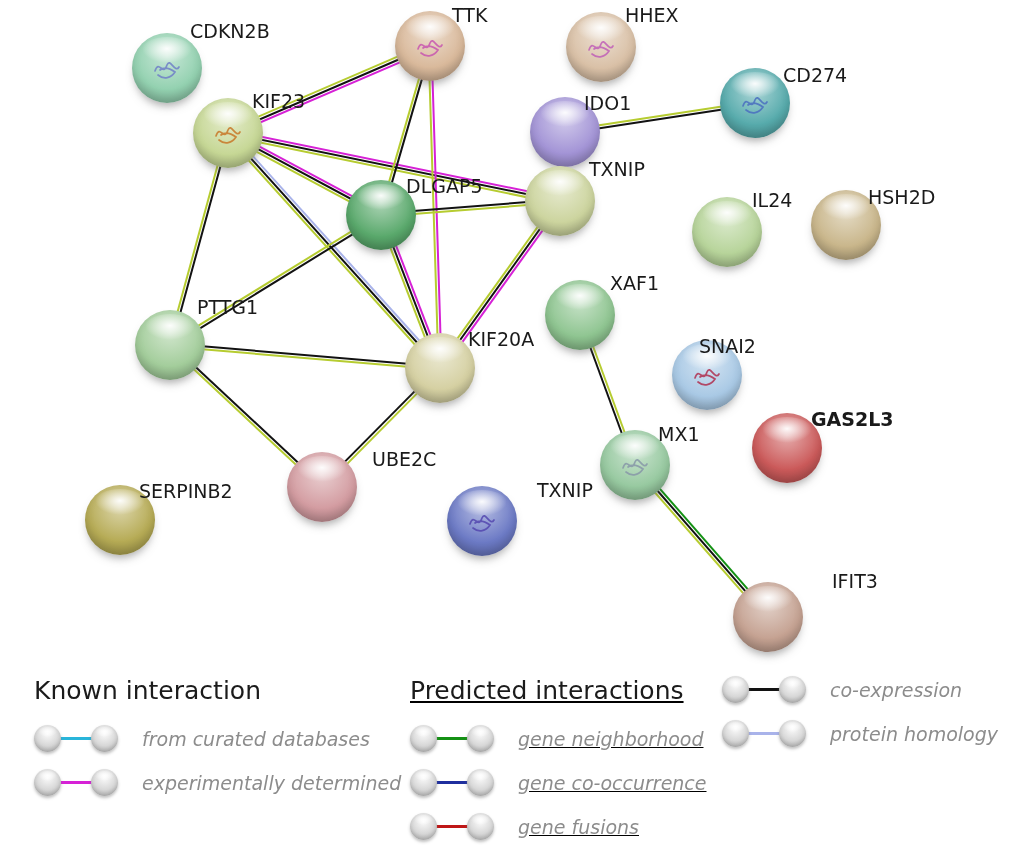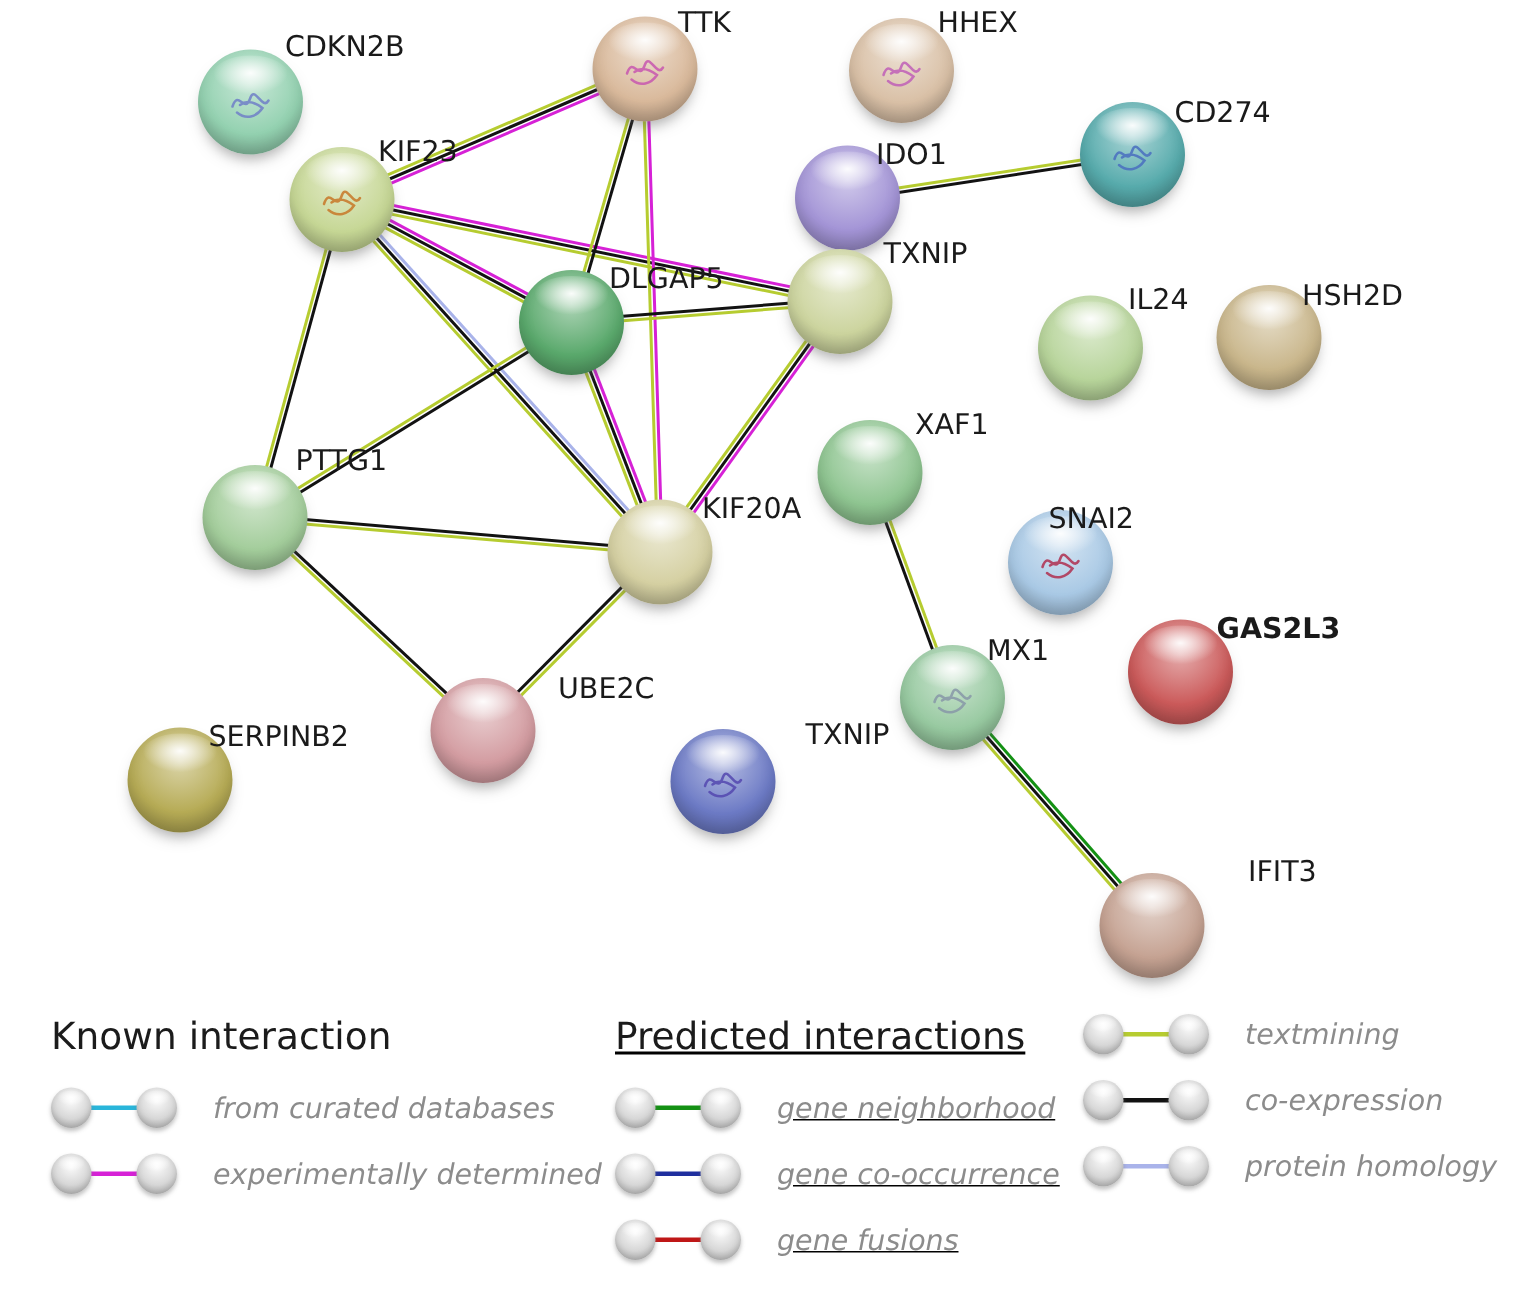--- a/index.html
+++ b/index.html
@@ -232,30 +232,20 @@
             <div class="hl"></div>
           </div>
           <div class="legend-label">gene fusions</div>
         </div>
       </div>
       <div class="legend-col" style="left: 722px;">
         <div class="legend-item">
           <div class="lg-sphere">
             <div class="hl"></div>
           </div>
-          <div class="lg-line" style="background: rgb(182, 204, 48);"></div>
-          <div class="lg-sphere">
-            <div class="hl"></div>
-          </div>
-          <div class="legend-label">textmining</div>
-        </div>
-        <div class="legend-item">
-          <div class="lg-sphere">
-            <div class="hl"></div>
-          </div>
           <div class="lg-line" style="background: rgb(18, 18, 18);"></div>
           <div class="lg-sphere">
             <div class="hl"></div>
           </div>
           <div class="legend-label">co-expression</div>
         </div>
         <div class="legend-item">
           <div class="lg-sphere">
             <div class="hl"></div>
           </div>

